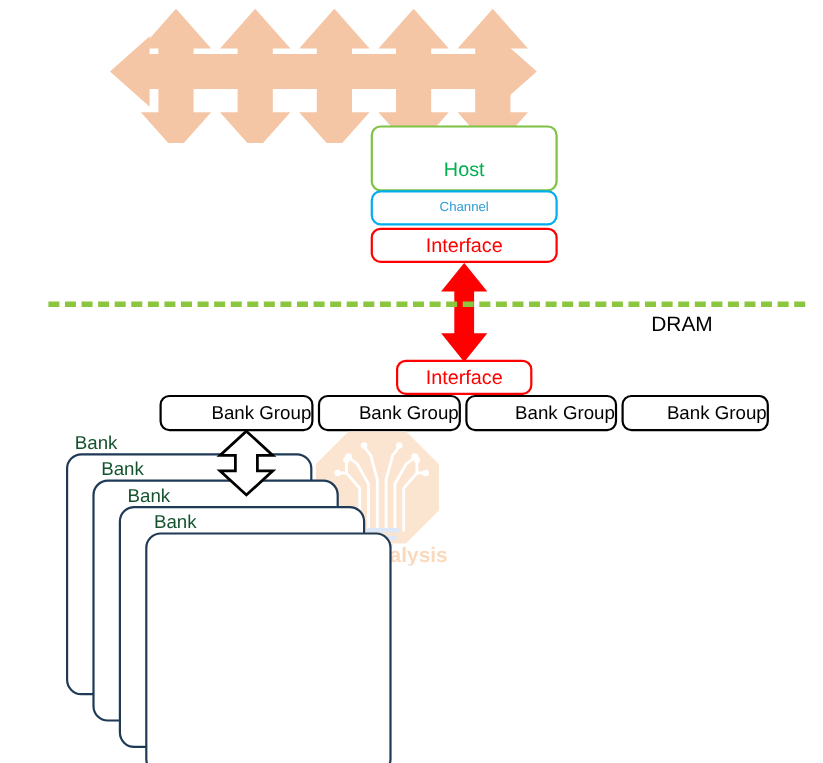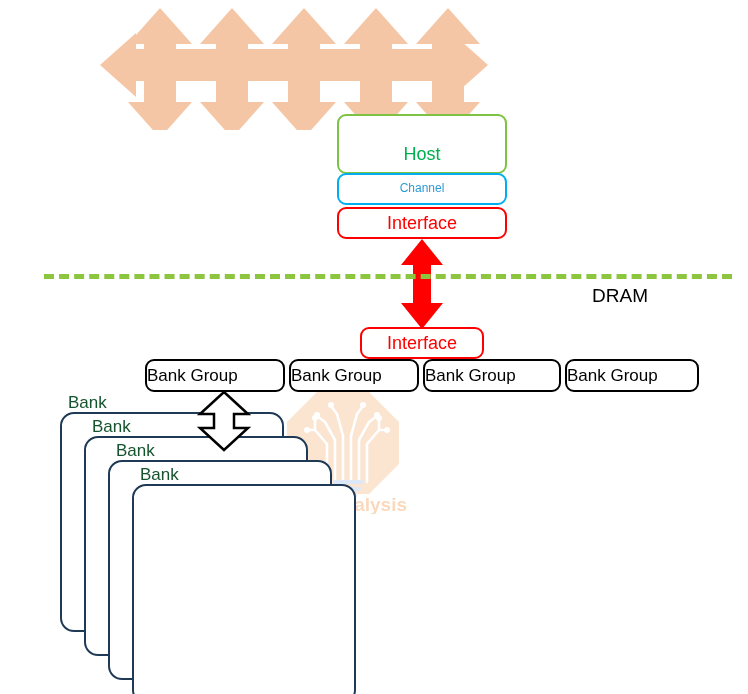--- a/index.html
+++ b/index.html
@@ -106,21 +106,21 @@
   .bank-group-box {
     position: absolute;
     top: 359px;
     height: 33px;
     box-sizing: border-box;
     border: 2.5px solid #000000;
     border-radius: 9px;
     background: #ffffff;
     display: flex;
     align-items: center;
-    justify-content: flex-start;
+    justify-content: flex-end;
     font-size: 17px;
     color: #000000;
     white-space: nowrap;
   }
 
   
   #white-arrow { position: absolute; left: 196px; top: 390px; width: 56px; height: 62px; }
 
   
   .bank-box {

